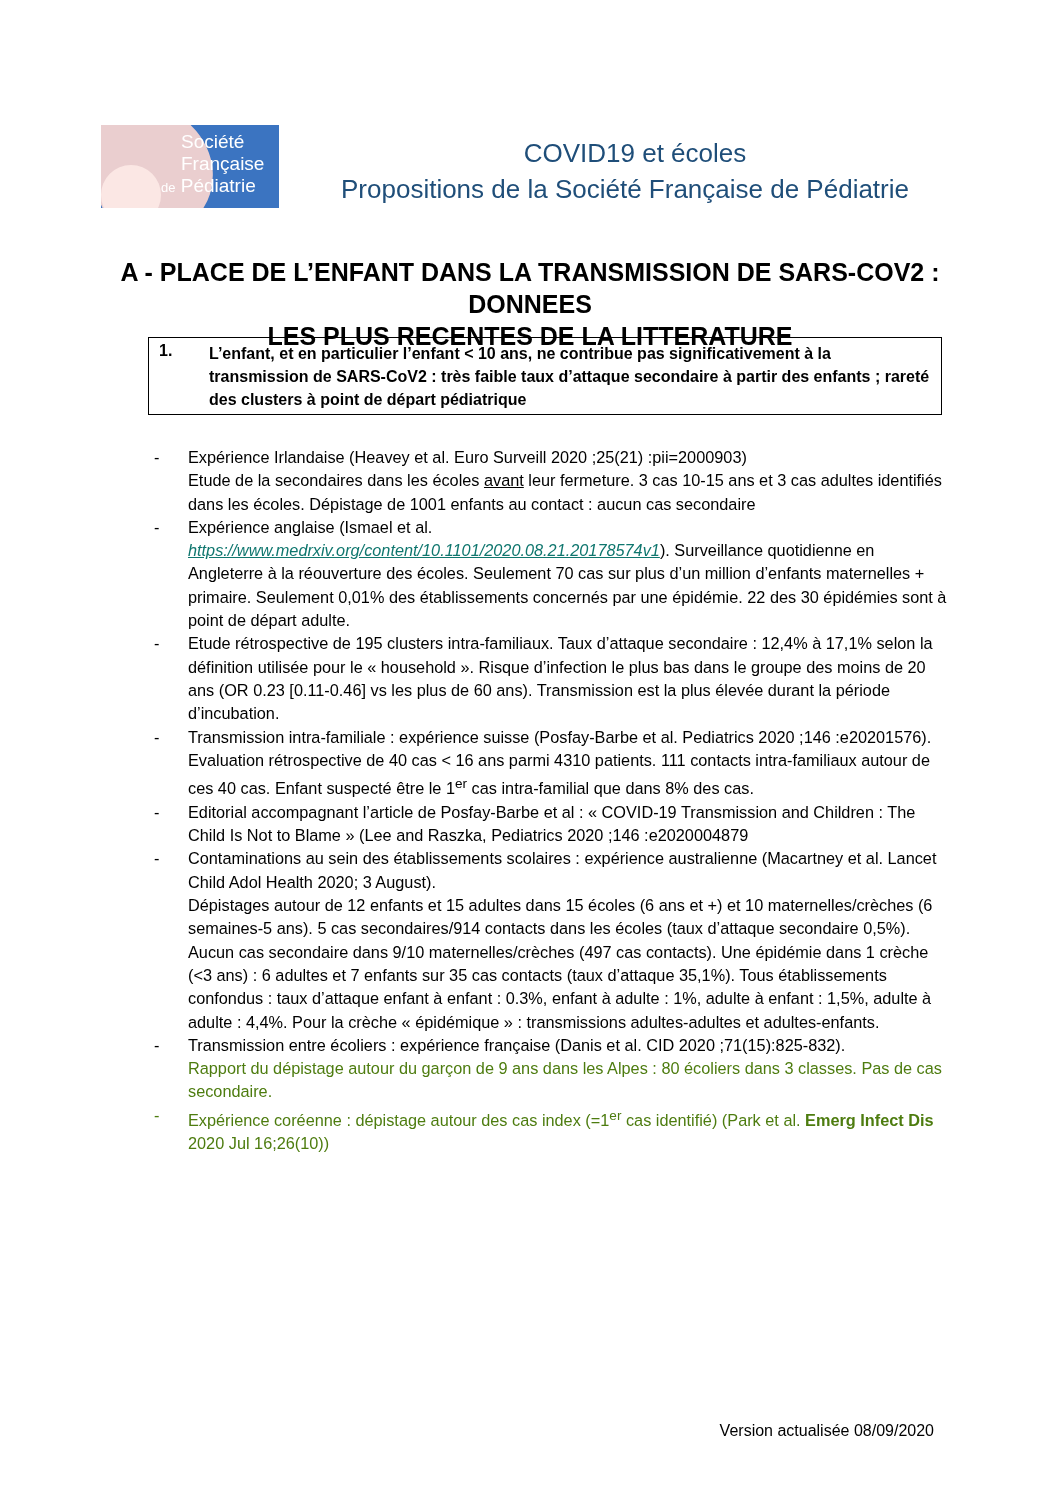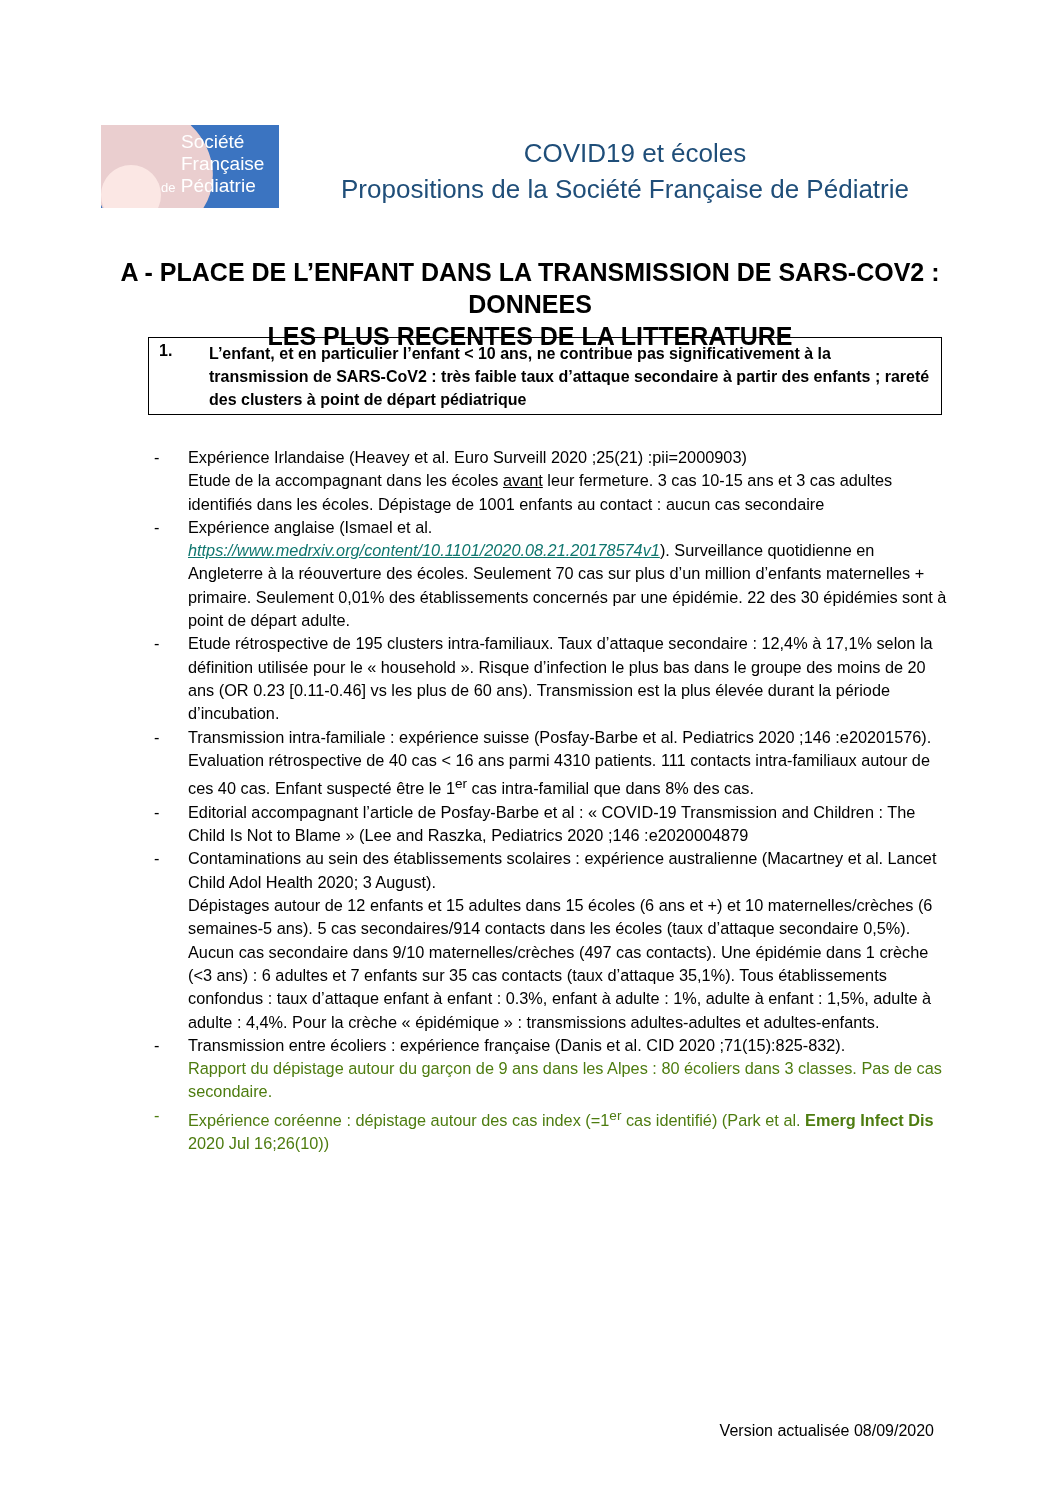--- a/index.html
+++ b/index.html
@@ -58,21 +58,21 @@
 
 <div class="key-box">
   <span class="num">1.</span>
   <div class="text">L’enfant, et en particulier l’enfant &lt; 10 ans, ne contribue pas significativement à la transmission de SARS-CoV2 : très faible taux d’attaque secondaire à partir des enfants ; rareté des clusters à point de départ pédiatrique</div>
 </div>
 
 <div class="bullets">
   <div class="bullet">
     <span class="dash">-</span>
     <span class="p">Expérience Irlandaise (Heavey et al. Euro Surveill 2020 ;25(21) :pii=2000903)</span>
-    <span class="p"><span>Etude de la accompagnant dans les écoles </span><span class="u">avant</span><span> leur fermeture. 3 cas 10-15 ans et 3 cas adultes identifiés dans les écoles. Dépistage de 1001 enfants au contact : aucun cas secondaire</span></span>
+    <span class="p"><span>Etude de la secondaires dans les écoles </span><span class="u">avant</span><span> leur fermeture. 3 cas 10-15 ans et 3 cas adultes identifiés dans les écoles. Dépistage de 1001 enfants au contact : aucun cas secondaire</span></span>
   </div>
   <div class="bullet">
     <span class="dash">-</span>
     <span class="p">Expérience anglaise (Ismael et al.</span>
     <span><a class="link">https://www.medrxiv.org/content/10.1101/2020.08.21.20178574v1</a><span>). Surveillance quotidienne en Angleterre à la réouverture des écoles. Seulement 70 cas sur plus d’un million d’enfants maternelles + primaire. Seulement 0,01% des établissements concernés par une épidémie. 22 des 30 épidémies sont à point de départ adulte.</span></span>
   </div>
   <div class="bullet">
     <span class="dash">-</span>
     <span class="p">Etude rétrospective de 195 clusters intra-familiaux. Taux d’attaque secondaire : 12,4% à 17,1% selon la définition utilisée pour le « household ». Risque d’infection le plus bas dans le groupe des moins de 20 ans (OR 0.23 [0.11-0.46] vs les plus de 60 ans). Transmission est la plus élevée durant la période d’incubation.</span>
   </div>

